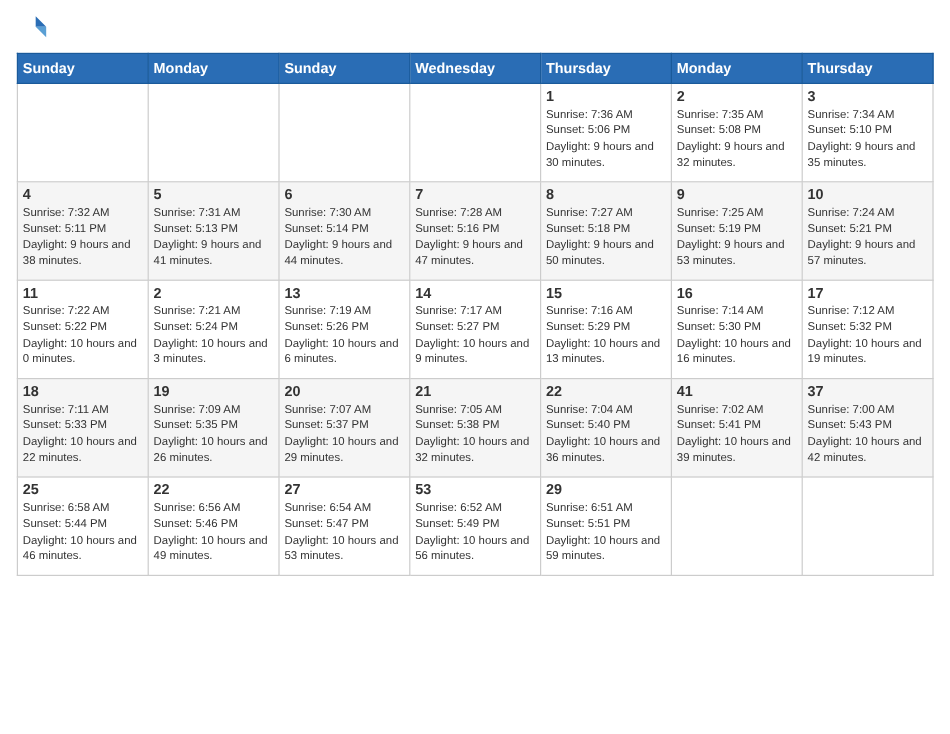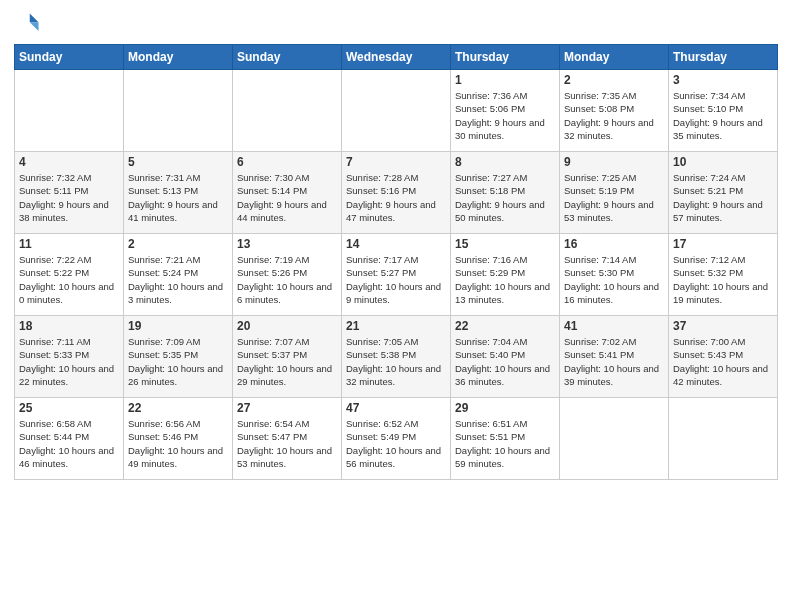--- a/index.html
+++ b/index.html
@@ -240,21 +240,21 @@
           </td>
           <td>
             <span class="day-num">22</span>
             <div class="day-info">Sunrise: 6:56 AM<br>Sunset: 5:46 PM<br>Daylight: 10 hours and 49 minutes.</div>
           </td>
           <td>
             <span class="day-num">27</span>
             <div class="day-info">Sunrise: 6:54 AM<br>Sunset: 5:47 PM<br>Daylight: 10 hours and 53 minutes.</div>
           </td>
           <td>
-            <span class="day-num">47</span>
+            <span class="day-num">53</span>
             <div class="day-info">Sunrise: 6:52 AM<br>Sunset: 5:49 PM<br>Daylight: 10 hours and 56 minutes.</div>
           </td>
           <td>
             <span class="day-num">29</span>
             <div class="day-info">Sunrise: 6:51 AM<br>Sunset: 5:51 PM<br>Daylight: 10 hours and 59 minutes.</div>
           </td>
           <td class="empty-cell"></td>
           <td class="empty-cell"></td>
         </tr>
       </tbody>

